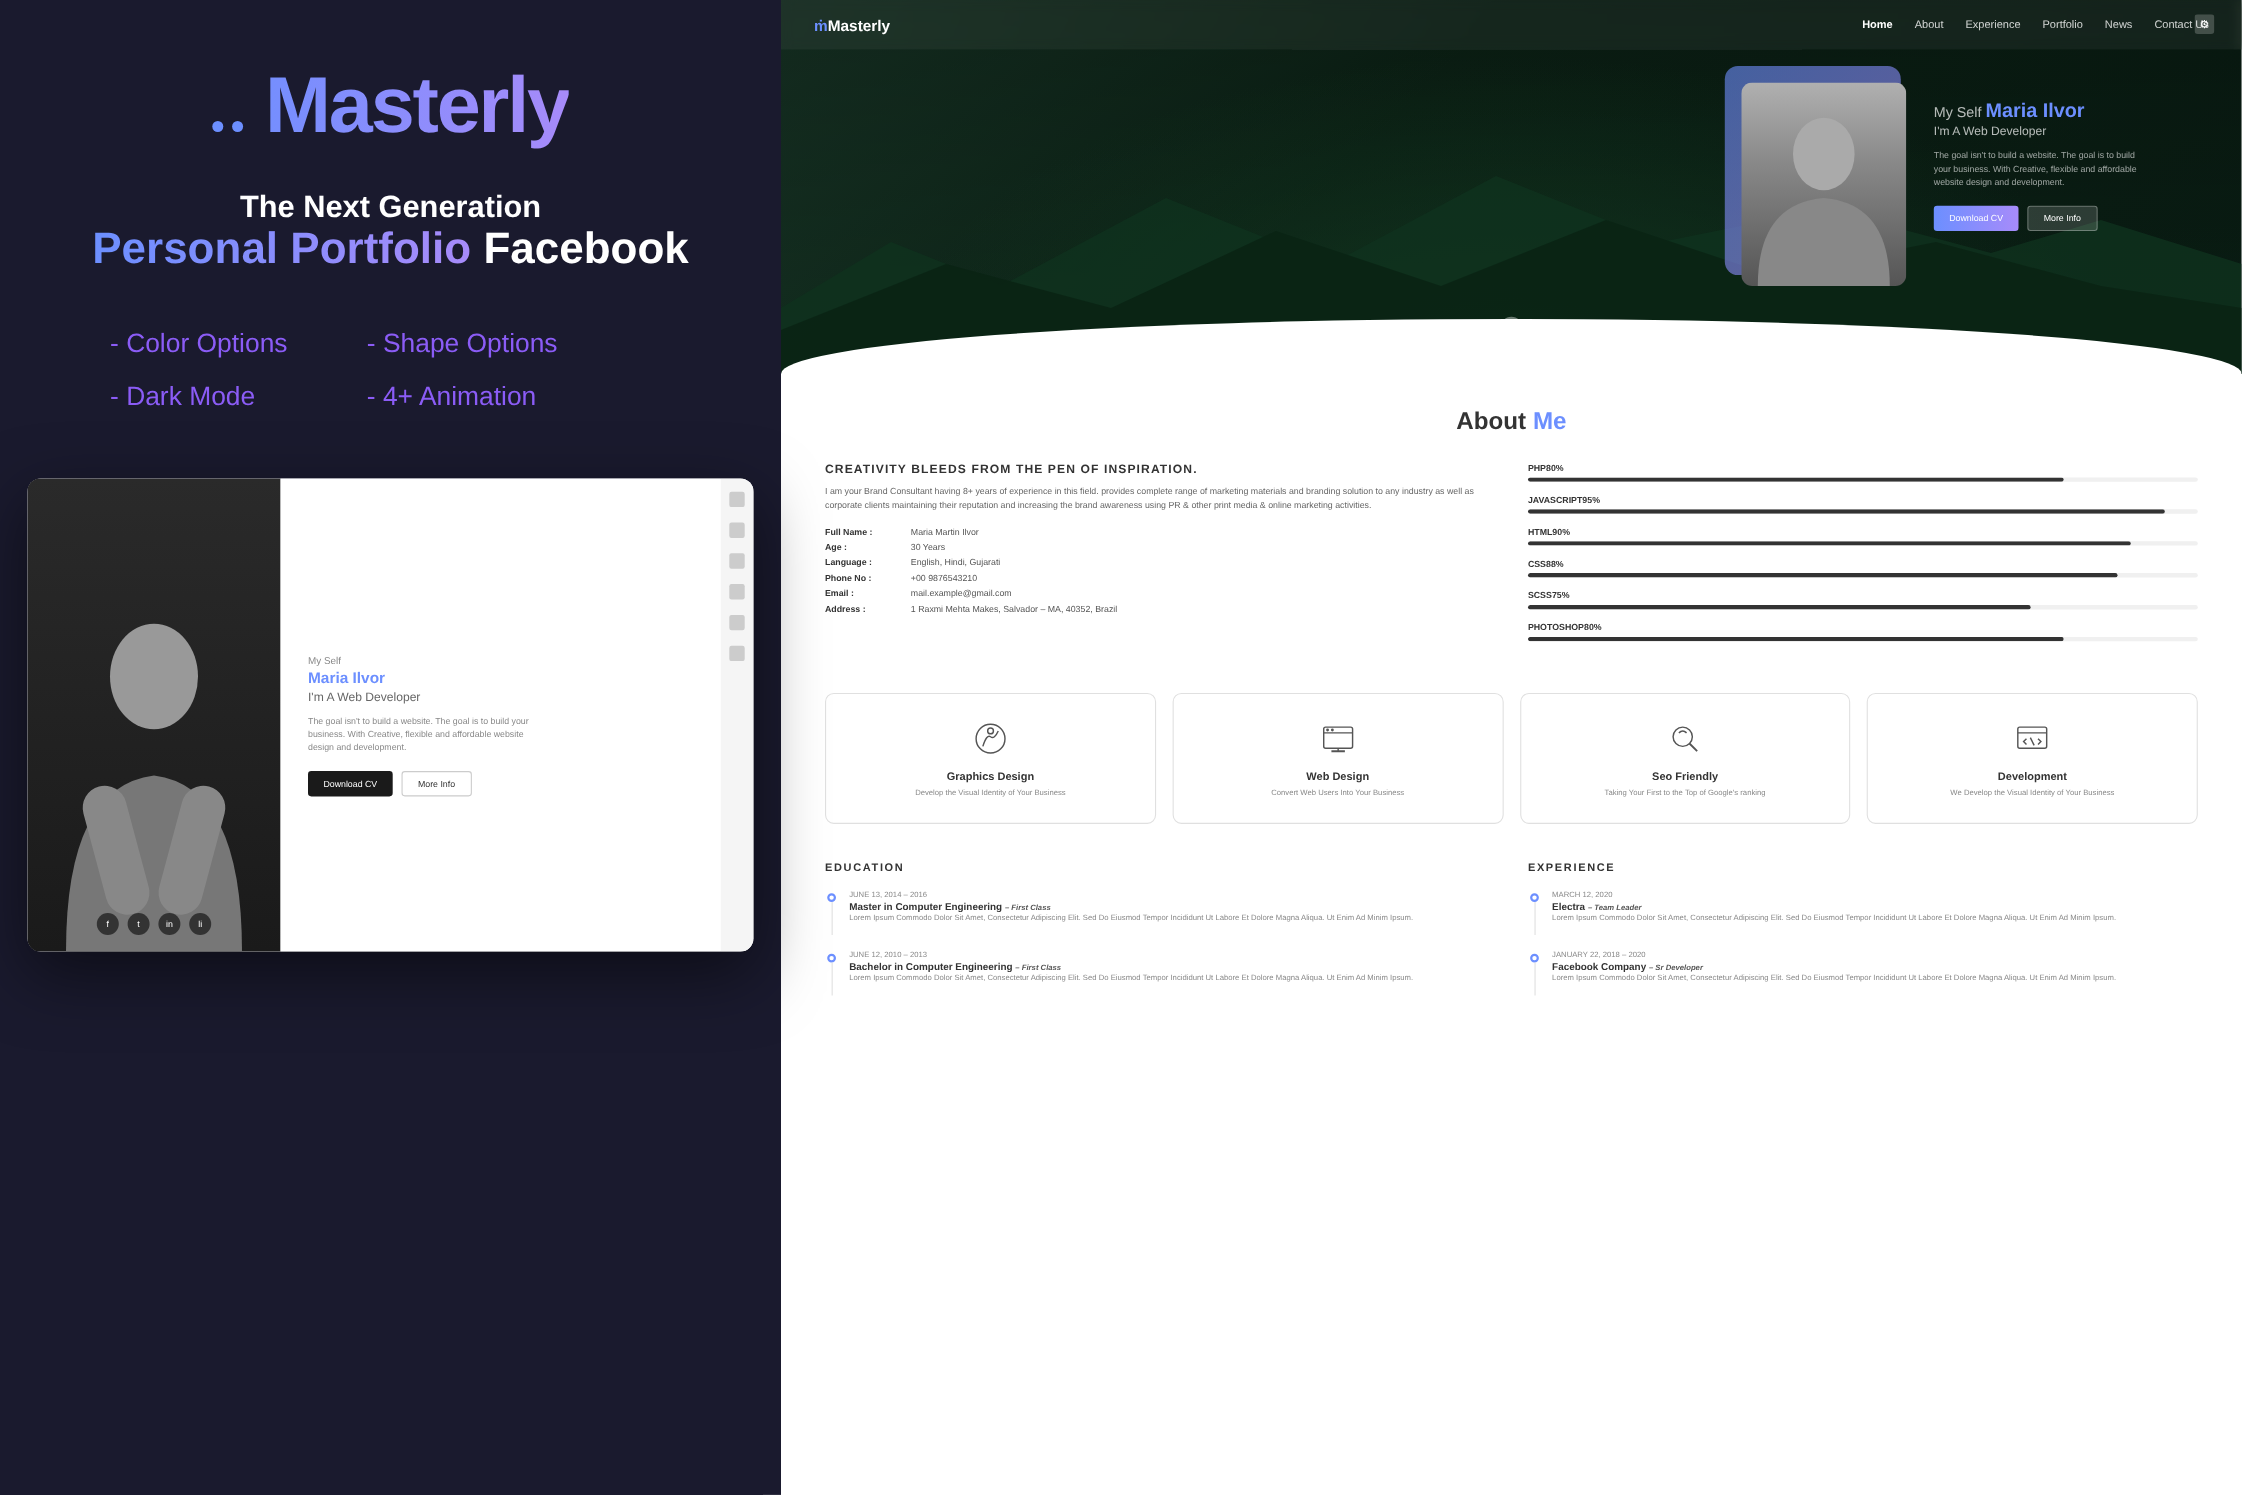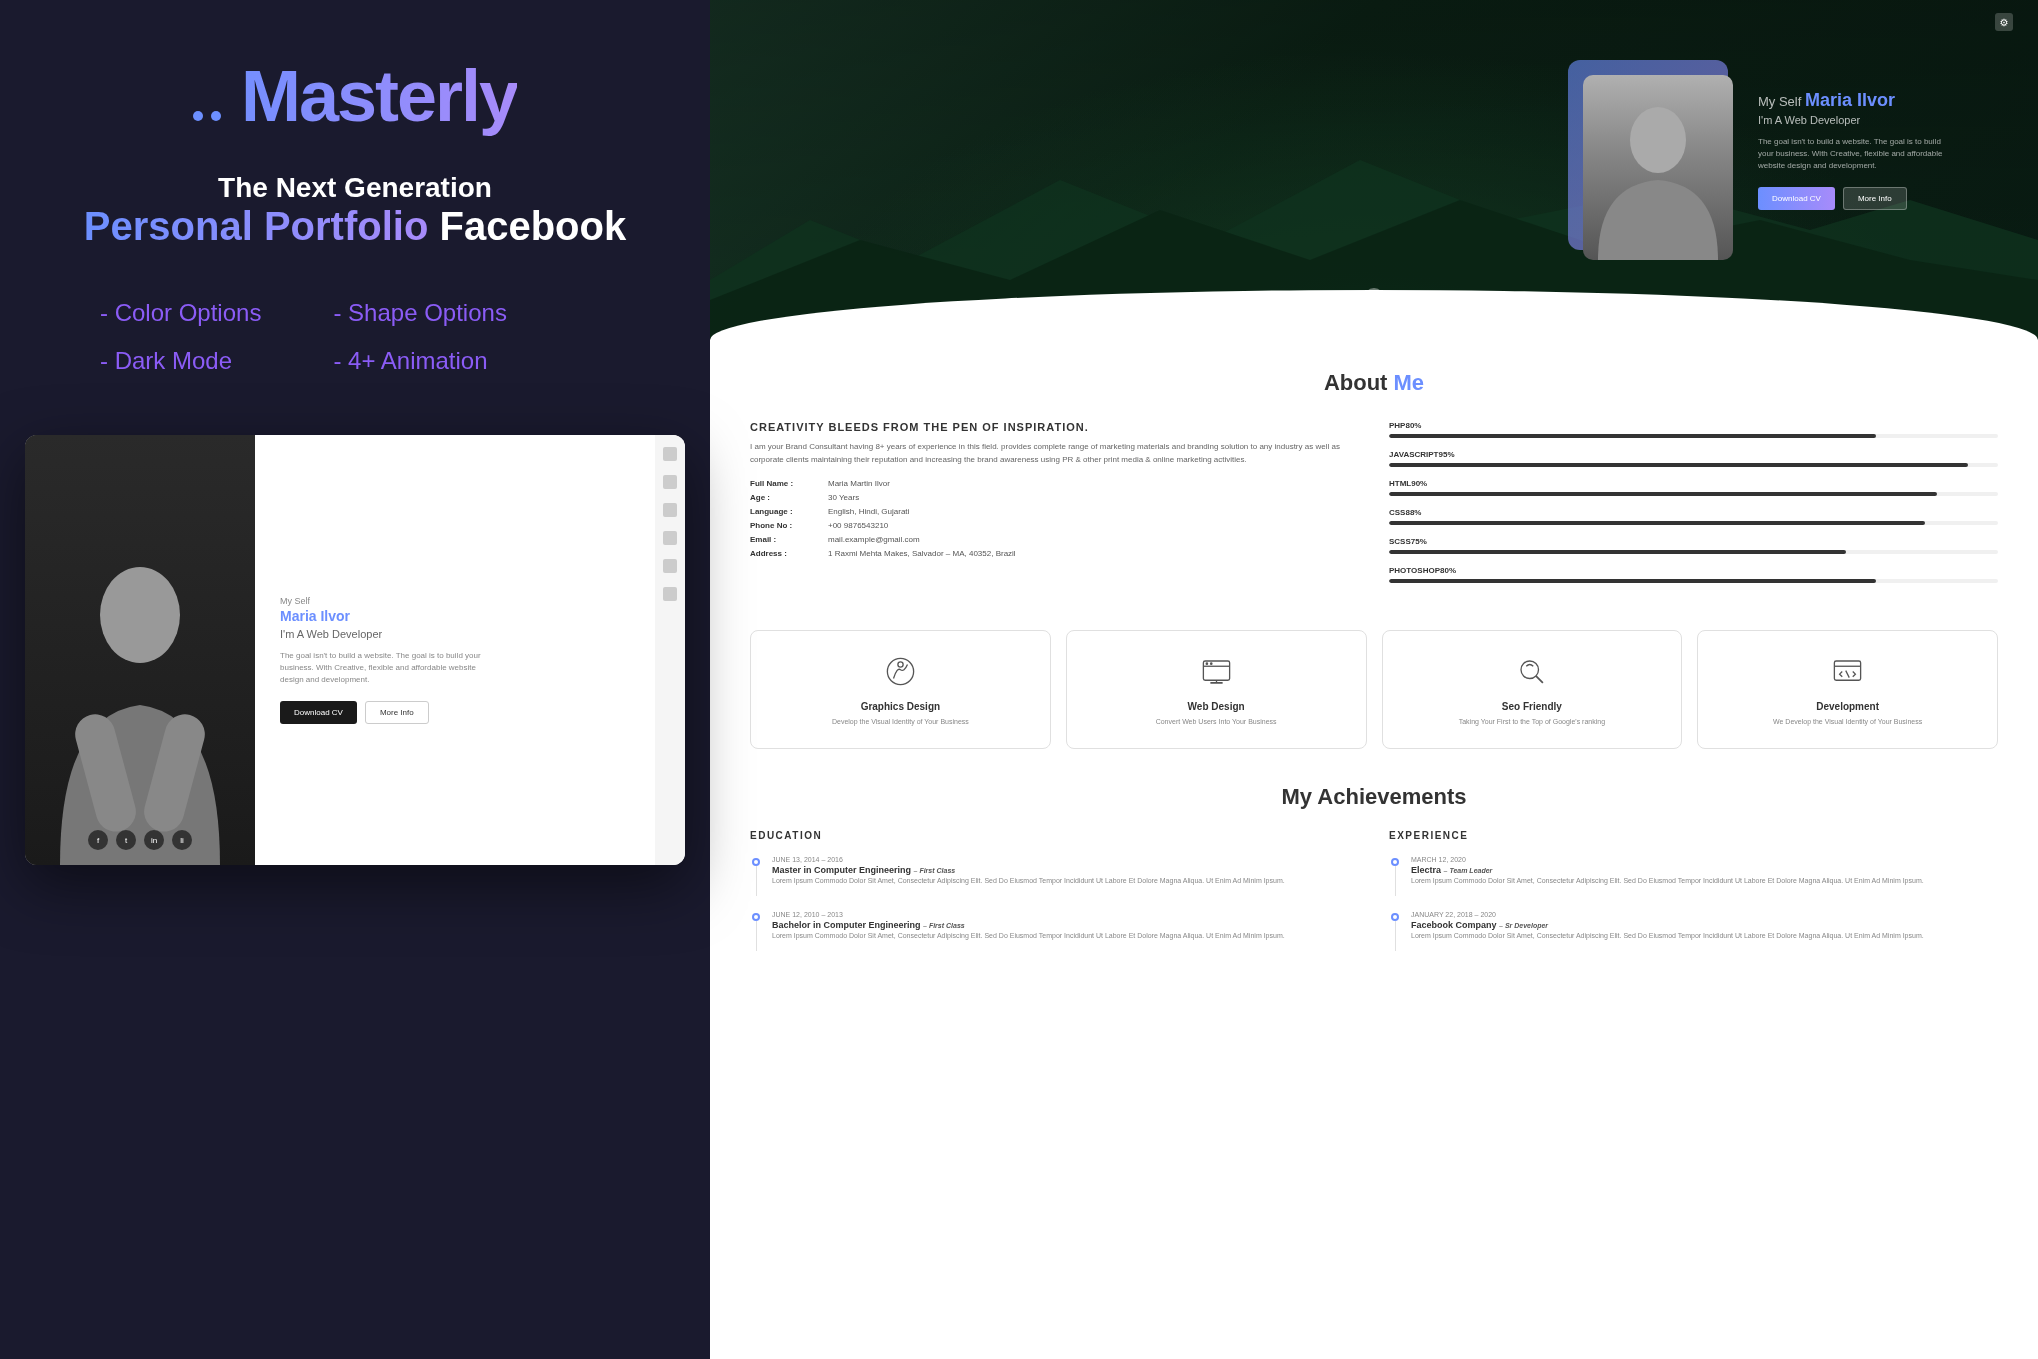--- a/index.html
+++ b/index.html
@@ -782,20 +782,33 @@
   <div class="right-top">
     <div class="nature-overlay"></div>
 
     <svg style="position:absolute;bottom:0;left:0;right:0;width:100%;height:200px;" viewBox="0 0 1328 200" preserveAspectRatio="none">
       <path d="M0 200 L0 140 L100 80 L200 120 L350 40 L500 100 L650 20 L800 80 L950 50 L1100 90 L1200 60 L1328 100 L1328 200 Z" fill="rgba(15,50,30,0.8)"></path>
       <path d="M0 200 L0 160 L150 100 L300 140 L450 70 L600 120 L750 60 L900 110 L1050 80 L1200 120 L1328 140 L1328 200 Z" fill="rgba(10,35,20,0.9)"></path>
     </svg>
 
     <div class="right-panel-gear">⚙</div>
 
+    <div class="nav-bar">
+      <div class="nav-logo">
+        <span style="color:#6c8fff;">ṁ</span><span>Masterly</span>
+      </div>
+      <div class="nav-links">
+        <span class="nav-link active">Home</span>
+        <span class="nav-link">About</span>
+        <span class="nav-link">Experience</span>
+        <span class="nav-link">Portfolio</span>
+        <span class="nav-link">News</span>
+        <span class="nav-link">Contact Us</span>
+      </div>
+    </div>
 
     <div class="hero-content">
       <div class="hero-photo-container">
         <div class="hero-photo-bg"></div>
         <div class="hero-photo">
           <div class="hero-photo-inner">
             <svg width="140" height="175" viewBox="0 0 140 175">
               <ellipse cx="70" cy="55" rx="28" ry="33" fill="#aaa"></ellipse>
               <path d="M10 175 Q10 100 70 95 Q130 100 130 175 Z" fill="#888"></path>
             </svg>
@@ -969,23 +982,20 @@
             <path d="M26 20 L29 23 L26 26" fill="none" stroke="#555" stroke-width="1.5"></path>
             <line x1="18" y1="19" x2="22" y2="27" stroke="#555" stroke-width="1.5"></line>
           </svg>
         </div>
         <div class="service-title">Development</div>
         <div class="service-desc">We Develop the Visual Identity of Your Business</div>
       </div>
     </div>
 
     <div class="achievements-section">
-      <div class="achievements-title">
-        My <span class="accent">Achievements</span>
-      </div>
 
       <div class="achievements-grid">
 
         <div class="achievement-col">
           <div class="achievement-col-title">EDUCATION</div>
 
           <div class="timeline-item">
             <div class="timeline-dot-container">
               <div class="timeline-dot"></div>
               <div class="timeline-line"></div>

